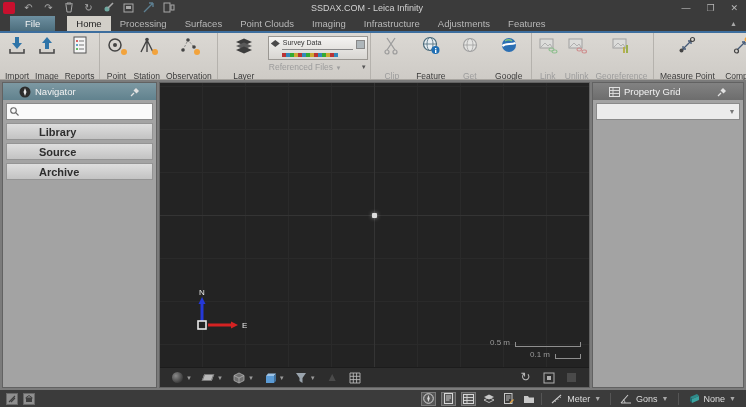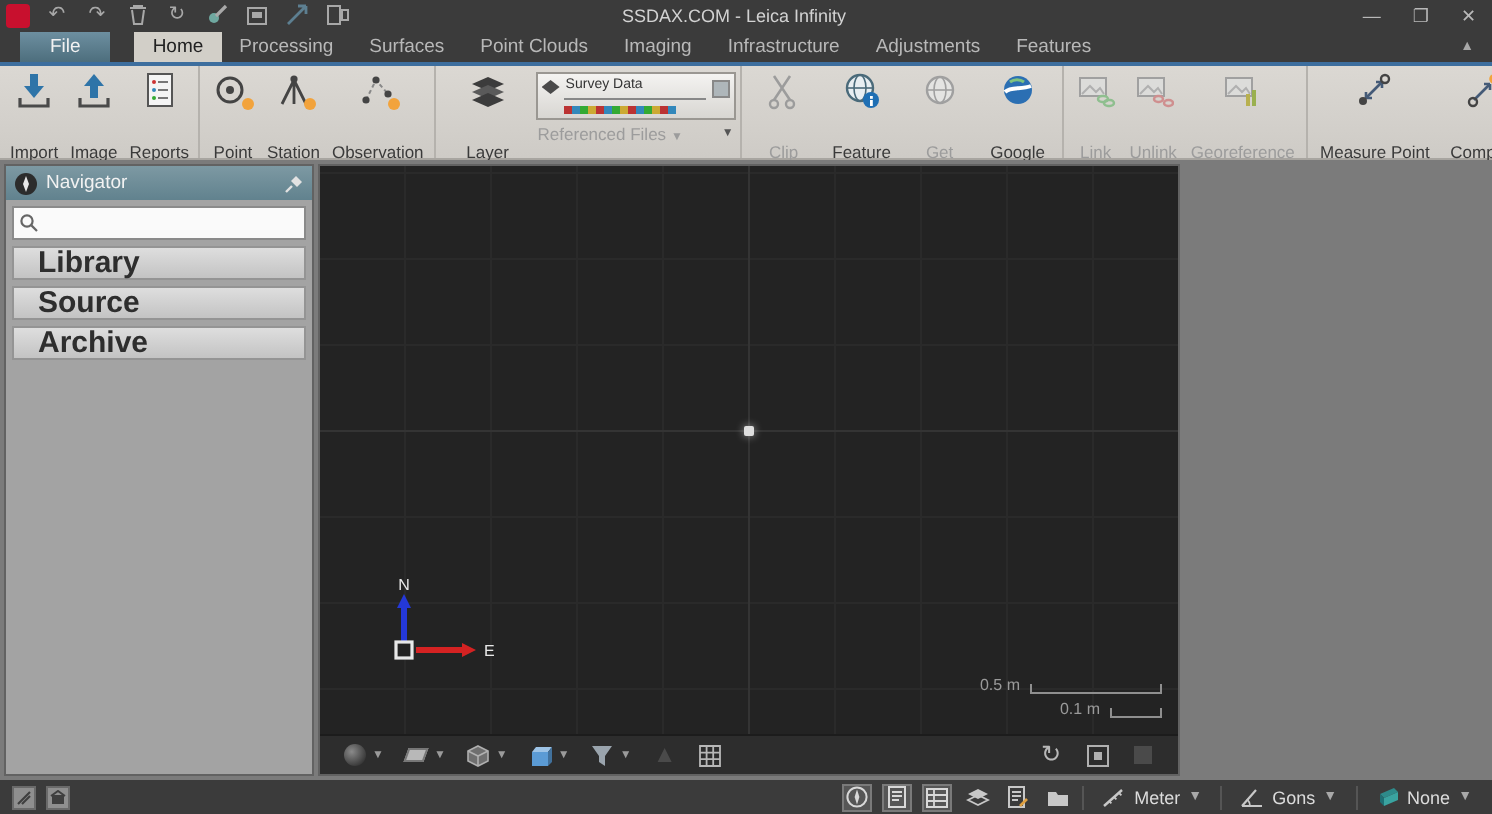--- a/index.html
+++ b/index.html
@@ -46,29 +46,29 @@
   .gallery-glyph { position:absolute; left:2px; top:3px; width:9px; height:7px; background:#4a4a4a; clip-path:polygon(0 50%,50% 0,100% 50%,50% 100%); }
   .refline { display:flex; align-items:center; justify-content:space-between; font-size:8.5px; color:#9c9c9c; padding:2px 1px 0 1px; }
 
   
   .main { position:absolute; top:80px; left:0; right:0; bottom:17px; background:#7b7b7b; }
   .panel { position:absolute; top:2px; bottom:2px; border:1px solid #626262; background:#a3a3a3; }
   .panel-nav { left:2px; width:155px; }
   .panel-center { left:159px; width:431px; background:#3f3f3f; display:flex; flex-direction:column; }
   .panel-right { left:592px; right:2px; }
 
-  .phead { height:17px; display:flex; align-items:center; gap:4px; padding:0 4px; font-size:9.5px; color:#f2f2f2; }
+  .phead { height:17px; display:flex; align-items:center; gap:4px; padding:0 16px; font-size:9.5px; color:#f2f2f2; }
   .phead-nav { background:linear-gradient(#7d99a3,#61828e); }
   .phead-right { background:linear-gradient(#828282,#6d6d6d); }
   .pin { margin-left:auto; flex:none; }
 
   .nav-search { margin:3px; height:17px; background:#fafafa; border:1px solid #8a8a8a; display:flex; align-items:center; padding:0 3px; gap:3px; }
   .nav-search input { border:none; outline:none; background:transparent; flex:1; font-size:9px; font-family:"Liberation Sans",sans-serif; }
   .accordion { display:flex; flex-direction:column; gap:3px; margin:1px 3px; }
-  .acc-btn { height:17px; background:linear-gradient(#dedede,#c3c3c3); border:1px solid #949494; font-size:15px; font-weight:bold; color:#2e2e2e; display:flex; align-items:center; padding-left:12px; }
+  .acc-btn { height:17px; background:linear-gradient(#dedede,#c3c3c3); border:1px solid #949494; font-size:11px; font-weight:bold; color:#2e2e2e; display:flex; align-items:center; padding-left:32px; }
 
   .center-tabs { height:17px; display:flex; flex:none; }
   .ctab-view { width:162px; background:#3f3f3f; color:#ececec; display:flex; align-items:center; gap:4px; padding:0 5px; font-size:9.5px; }
   .ctab-inspector { flex:1; background:#6b6b6b; color:#ececec; display:flex; align-items:center; gap:4px; padding:0 5px; font-size:9.5px; border-left:1px solid #4a4a4a; }
 
   .canvas { position:relative; flex:1; background-color:#232323;
       background-image:linear-gradient(#2a2a2a 1px, transparent 1px),
                        linear-gradient(90deg,#2a2a2a 1px, transparent 1px);
       background-size:43px 43px; background-position:0 3px, 42px 0; overflow:hidden; }
   .cross-v { position:absolute; left:214px; top:0; bottom:0; width:1px; background:#343434; }
@@ -516,20 +516,37 @@
           </span>
         </div>
         <div class="vt-btn">
           <span class="vt-ic">
               <span style="width:9px;height:9px;background:#4a4a4a;display:inline-block;"></span>
             </span>
         </div>
       </div>
     </div>
 
+    <div class="panel panel-right">
+      <div class="phead phead-right">
+        <svg width="11" height="10" viewBox="0 0 11 10">
+            <rect x="0.5" y="0.5" width="10" height="9" fill="none" stroke="#e0e0e0"></rect>
+            <path d="M0.5 3.5h10M0.5 6.5h10M4 0.5v9" stroke="#e0e0e0" stroke-width="0.9"></path>
+          </svg>
+        <span>Property Grid</span>
+        <svg class="pin" width="10" height="10" viewBox="0 0 10 10">
+            <path d="M6 1l3 3-2.5 2.5L3.5 3.5z" fill="#e2e2e2"></path>
+            <path d="M4 6L1 9" stroke="#e2e2e2" stroke-width="1.2"></path>
+          </svg>
+      </div>
+      <div class="pg-select">
+        <span class="val"></span>
+        <span class="dd">▼</span>
+      </div>
+    </div>
   </div>
 
   <div class="statusbar">
     <span class="sb-mini">
       <svg width="8" height="8" viewBox="0 0 8 8">
           <path d="M1 7L7 1M3 7L7 3" stroke="#3f3f3f" stroke-width="1.1"></path>
         </svg>
     </span>
     <span class="sb-mini">
       <svg width="8" height="8" viewBox="0 0 8 8">

